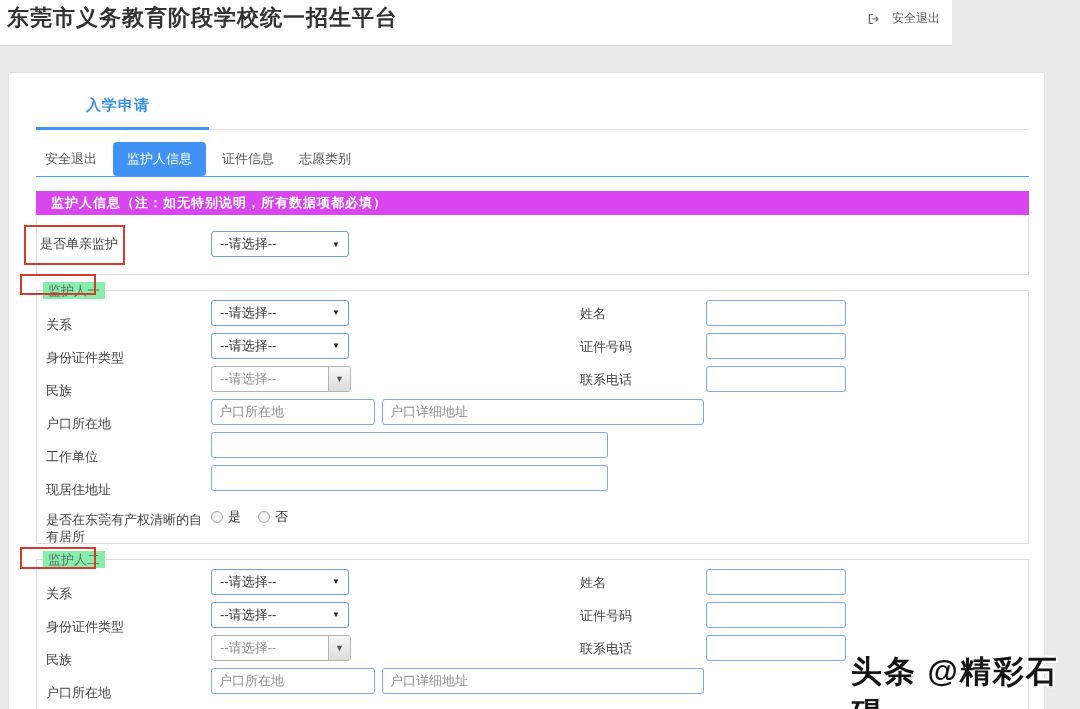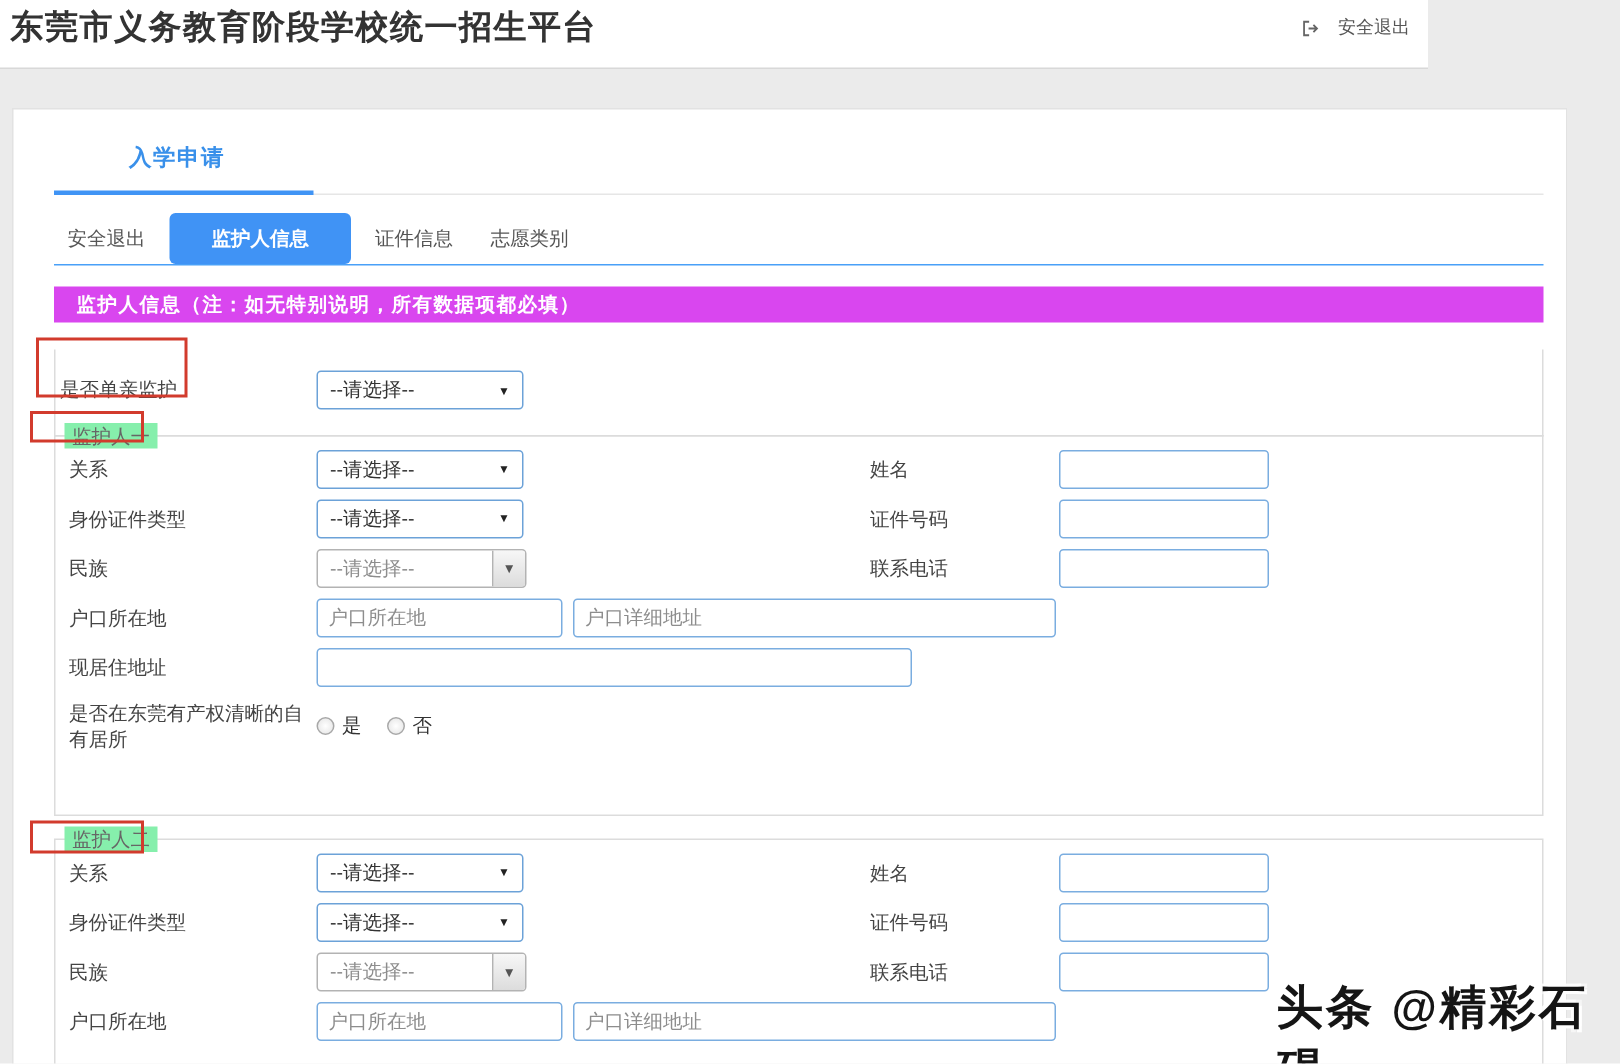--- a/index.html
+++ b/index.html
@@ -22,42 +22,42 @@
     background:#fff; border:1px solid #e2e2e2; }
   .page-title { position:absolute; left:77px; top:23px; font-size:15px;
     font-weight:bold; color:#3990ea; letter-spacing:1px; }
   .title-line { position:absolute; left:27px; right:15px; top:56px; height:1px; background:#e6e6e6; }
   .title-line-active { position:absolute; left:27px; top:54px; width:173px; height:3px; background:#4094f5; }
   
   .tabs { position:absolute; left:27px; right:15px; top:69px; height:35px;
     border-bottom:1px solid #49a0f8; display:flex; align-items:stretch; }
   .tab { display:flex; align-items:center; padding:0 9px; margin-right:7px;
     font-size:13px; color:#555; cursor:pointer; }
-  .tab.active { background:#4093f5; color:#fff; font-weight:bold;
-    border-radius:4px; padding:0 28px; }
+  .tab.active { background:#4093f5; color:#fff; font-weight:normal;
+    border-radius:4px; padding:0 14px; }
   
   .banner { position:absolute; left:27px; right:15px; top:118px; height:24px;
     background:#d946ef; color:#fff; font-size:13px; font-weight:bold;
     display:flex; align-items:center; padding-left:15px; letter-spacing:1px; }
   
-  .single-box { position:absolute; left:27px; right:15px; top:160px; height:58px;
+  .single-box { position:absolute; left:27px; right:15px; top:144px; height:58px;
     border:1px solid #dcdcdc; border-top:none; }
   .srow { position:absolute; left:0; right:0; top:14px; height:26px; }
   
   .fs { position:absolute; left:27px; right:15px; border:1px solid #dcdcdc;
     padding-top:5px; }
   .fs1 { top:217px; height:254px; }
   .fs2 { top:486px; height:260px; }
   .legend { position:absolute; top:-9px; left:6px; background:#86efac; padding:0 5px;
     font-size:13px; color:#666; line-height:17px; }
   .frow { position:relative; height:33px; }
   .frow.tall { height:46px; }
   .lab { position:absolute; top:50%; transform:translateY(-50%);
     font-size:13px; color:#444; line-height:17px; }
-  .l1 { left:9px; width:168px; }
+  .l1 { left:9px; width:168px;margin-top:11px; }
   .l2 { left:504px; width:150px;margin-left:39px; }
   .c1 { position:absolute; left:174px; top:50%; transform:translateY(-50%); }
   .c2 { position:absolute; left:669px; top:50%; transform:translateY(-50%); }
   .cB { position:absolute; left:345px; top:50%; transform:translateY(-50%); }
   .sb-lab { position:absolute; left:3px; top:50%; transform:translateY(-50%); font-size:13px; color:#444; }
   .sb-ctrl { position:absolute; left:174px; top:50%; transform:translateY(-50%); }
   
   .sel { width:138px; height:26px; border:1px solid #6ca2d8; border-radius:3px;
     background:#fff; display:flex; align-items:center; justify-content:space-between;
     padding:0 8px; font-size:13px; color:#333; cursor:pointer; }
@@ -173,20 +173,24 @@
       <span class="lab l2">联系电话</span>
       <div class="c2"><input class="inp w140" style=""></div>
     </div>
 
     <div class="frow">
       <span class="lab l1">户口所在地</span>
       <div class="c1"><input class="inp w164" placeholder="户口所在地" style=""></div>
       <div class="cB"><input class="inp w322" placeholder="户口详细地址" style=""></div>
     </div>
 
+    <div class="frow">
+      <span class="lab l1">工作单位</span>
+      <div class="c1"><input class="inp w397" style=""></div>
+    </div>
 
     <div class="frow">
       <span class="lab l1">现居住地址</span>
       <div class="c1"><input class="inp w397" style=""></div>
     </div>
 
     <div class="frow tall">
       <span class="lab l1">是否在东莞有产权清晰的自有居所</span>
       <div class="c1">
         <div class="radios">

